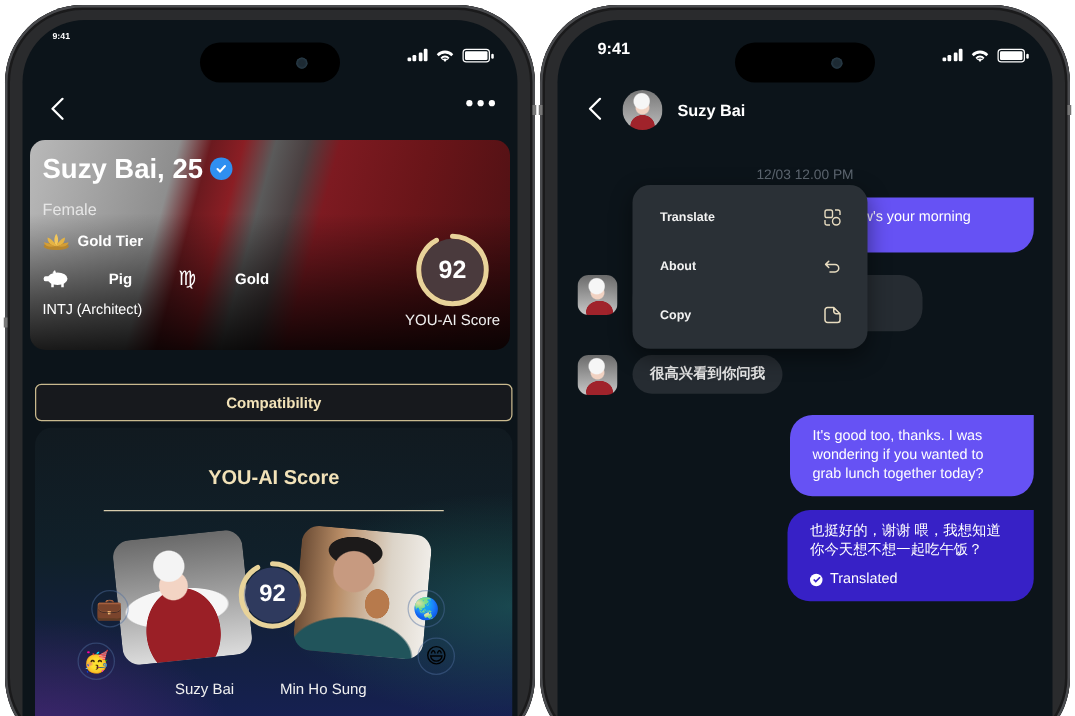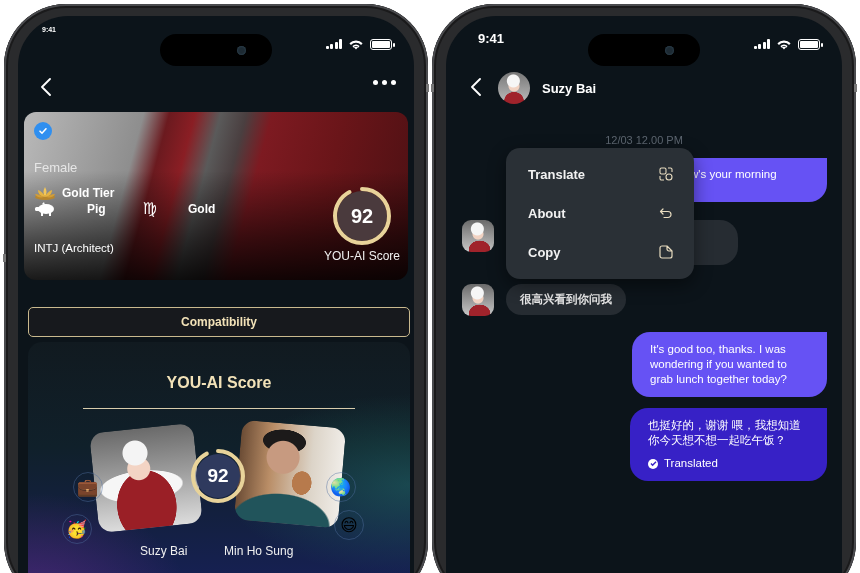--- a/index.html
+++ b/index.html
@@ -43,21 +43,21 @@
     position: absolute; left: 6px; right: 6px; top: 96px; height: 168px; border-radius: 12px; overflow: hidden;
     background:
       linear-gradient(180deg, rgba(0,0,0,0) 35%, rgba(0,0,0,0.55) 75%, rgba(0,0,0,0.85) 100%),
       linear-gradient(105deg, #b9b9b9 0%, #8e8e8e 28%, #6b1a1f 34%, #8a1e24 40%, #5a5a5a 46%, #4a3f40 52%, #7d1a21 58%, #6a1519 75%, #4a1013 100%);
   }
   .hero-name { position: absolute; left: 10px; top: 10px; color: #fff; font-size: 22px; font-weight: 700; display: flex; align-items: center; gap: 6px; }
   .verified { width: 18px; height: 18px; border-radius: 50%; background: #2f8ff0; display: flex; align-items: center; justify-content: center; }
   .hero-gender { position: absolute; left: 10px; top: 48px; color: #e6e6e6; font-size: 13px; }
   .hero-row { position: absolute; left: 10px; color: #fff; font-size: 12px; font-weight: 600; display: flex; align-items: center; gap: 6px; }
   .hero-row.tier { top: 74px; }
-  .hero-row.zodiac { top: 87px; gap: 31px; }
+  .hero-row.zodiac { top: 101px; gap: 31px; }
   .hero-mbti { position: absolute; left: 10px; top: 130px; color: #fff; font-size: 11.5px; }
   .lotus { width: 22px; height: 14px; }
   .pig { width: 22px; height: 14px; }
   .virgo { font-size: 16px; color: #fff; font-weight: 400; }
 
   .score-ring { position: absolute; right: 16px; top: 74px; width: 60px; height: 60px; }
   .score-ring svg { position: absolute; left: 0; top: 0; }
   .score-ring .val { position: absolute; inset: 0; display: flex; align-items: center; justify-content: center; color: #fff; font-size: 20px; font-weight: 700; }
   .score-caption { position: absolute; right: 8px; top: 137px; color: #f0f0f0; font-size: 12px; }
 
@@ -121,21 +121,21 @@
     background:
       radial-gradient(circle at 48% 28%, #f6f6f6 0 6px, rgba(0,0,0,0) 7px),
       radial-gradient(circle at 50% 44%, #f1d2c2 0 5px, rgba(0,0,0,0) 6px),
       radial-gradient(ellipse 11px 9px at 55% 92%, #a0232b 0 95%, rgba(0,0,0,0) 100%),
       linear-gradient(180deg, #6a6a6a 0%, #c8c8c8 100%);
   }
   .translated { display: flex; align-items: center; gap: 6px; margin-top: 8px; font-size: 11.5px; }
   .check { width: 10px; height: 10px; border-radius: 50%; background: #fff; display: inline-flex; align-items: center; justify-content: center; }
 
   .ctx-menu { position: absolute; left: 60px; top: 132px; width: 188px; height: 131px; background: #2a3036; border-radius: 14px; box-shadow: 0 6px 18px rgba(0,0,0,0.45); }
-  .ctx-item { position: absolute; left: 22px; right: 20px; display: flex; align-items: center; justify-content: space-between; color: #f2f2f2; font-size: 13px; font-weight: 700; cursor: pointer; height: 20px; text-align: right; }
+  .ctx-item { position: absolute; left: 22px; right: 20px; display: flex; align-items: center; justify-content: space-between; color: #f2f2f2; font-size: 10px; font-weight: 700; cursor: pointer; height: 20px; text-align: right; }
   .ctx-icon { width: 16px; height: 16px; color: #e8dcc0; }
 </style>
 </head>
 <body>
 
 <div class="phone left">
   <div class="side-btn" style="left:-1px; top:250px;"></div>
   <div class="side-btn" style="right:-1px; top:80px;"></div>
   <div class="screen">
     <div class="status-time" style="left:24px; top:10px; font-size:7px;">9:41</div>
@@ -163,20 +163,21 @@
         </svg>
     </div>
     <div class="more-btn">
       <span></span>
         <span></span>
         <span></span>
     </div>
 
     <div class="hero">
       <div class="hero-name">
+        <span>Suzy Bai, 25</span>
         <span class="verified">
           <svg width="10" height="10" viewBox="0 0 10 10">
               <path d="M2 5.2l2 2 4-4.4" stroke="#fff" stroke-width="1.6" fill="none" stroke-linecap="round"></path>
             </svg>
         </span>
       </div>
       <div class="hero-gender">Female</div>
       <div class="hero-row tier">
         <svg class="lotus" viewBox="0 0 22 14">
           <ellipse cx="11" cy="11" rx="10" ry="3" fill="#b7862e"></ellipse>

